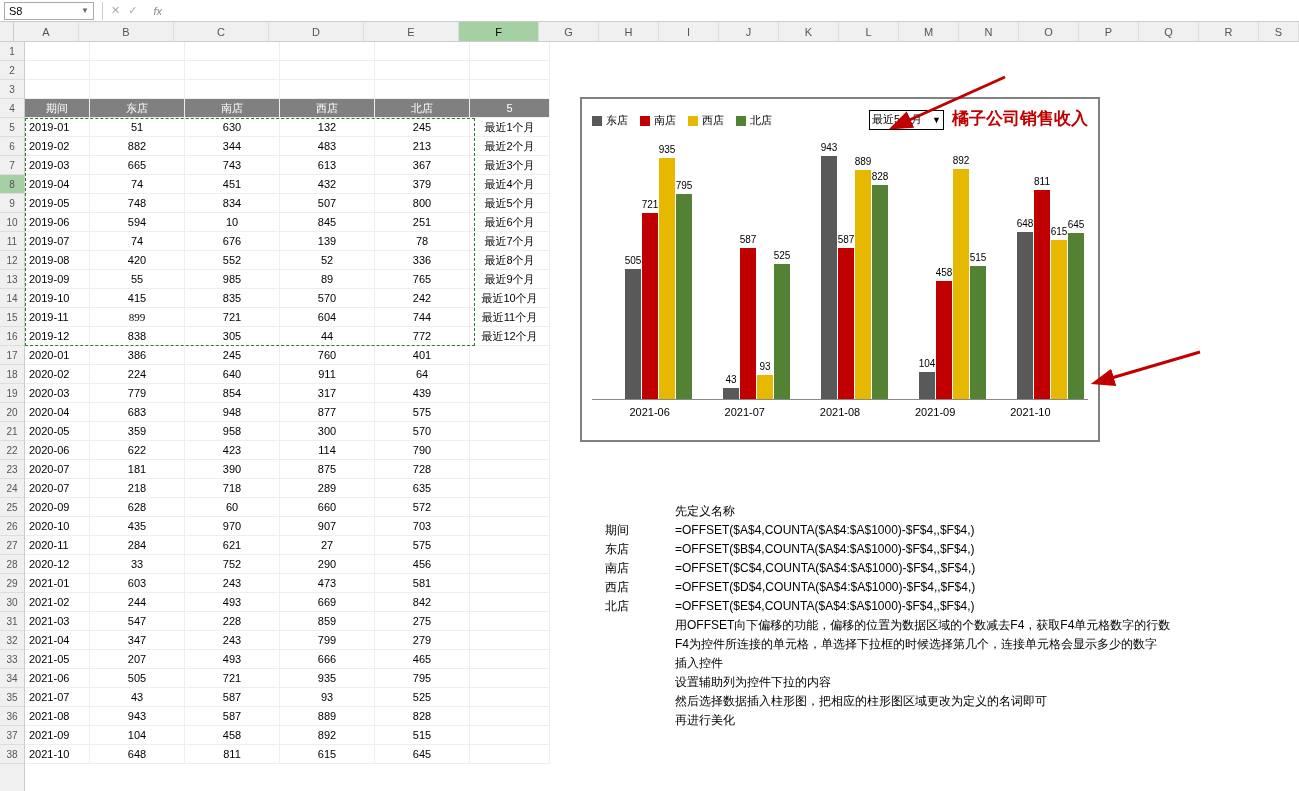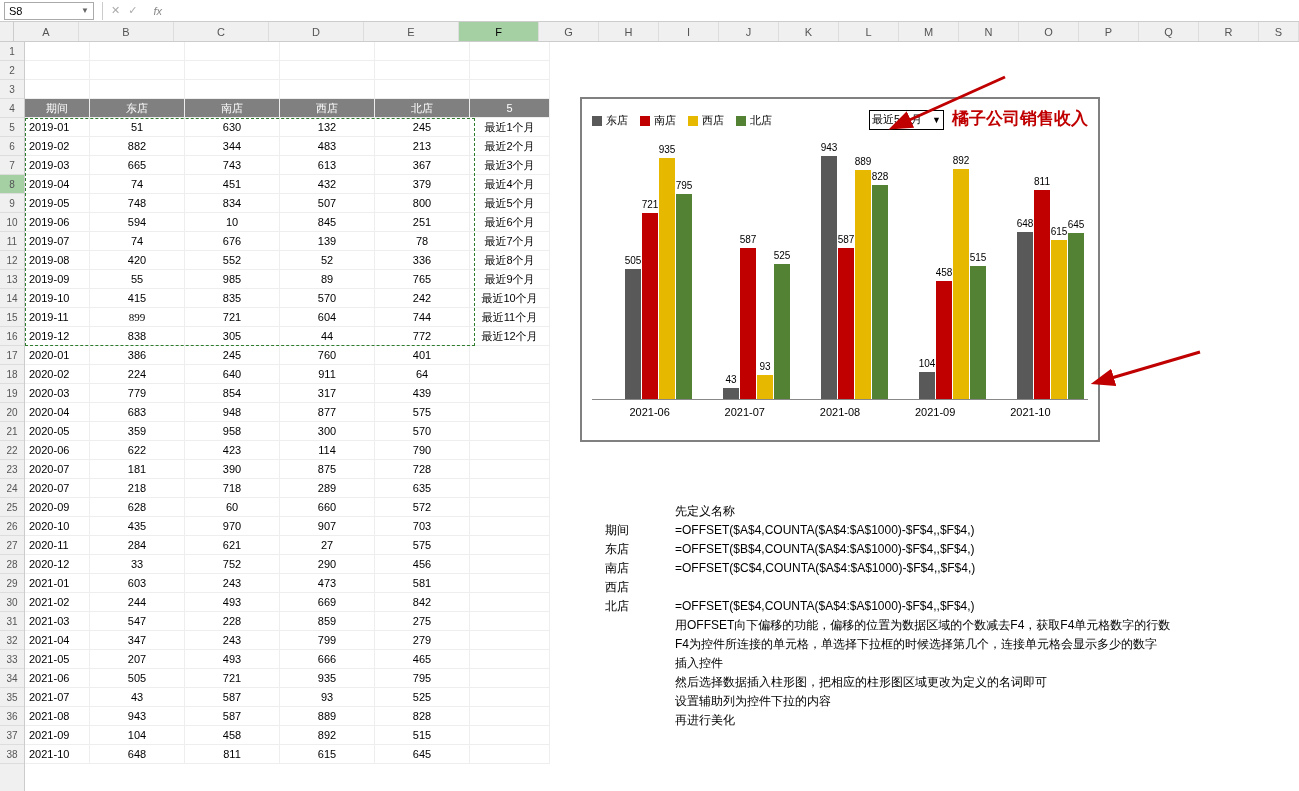--- a/index.html
+++ b/index.html
@@ -572,26 +572,27 @@
         <div class="notes-row">
           <div class="notes-label">东店</div>
           <div class="notes-formula">=OFFSET($B$4,COUNTA($A$4:$A$1000)-$F$4,,$F$4,)</div>
         </div>
         <div class="notes-row">
           <div class="notes-label">南店</div>
           <div class="notes-formula">=OFFSET($C$4,COUNTA($A$4:$A$1000)-$F$4,,$F$4,)</div>
         </div>
         <div class="notes-row">
           <div class="notes-label">西店</div>
+          <div class="notes-formula">=OFFSET($D$4,COUNTA($A$4:$A$1000)-$F$4,,$F$4,)</div>
         </div>
         <div class="notes-row">
           <div class="notes-label">北店</div>
           <div class="notes-formula">=OFFSET($E$4,COUNTA($A$4:$A$1000)-$F$4,,$F$4,)</div>
         </div>
         <div class="notes-text">用OFFSET向下偏移的功能，偏移的位置为数据区域的个数减去F4，获取F4单元格数字的行数</div>
         <div class="notes-text">F4为控件所连接的单元格，单选择下拉框的时候选择第几个，连接单元格会显示多少的数字</div>
         <div class="notes-text">插入控件</div>
+        <div class="notes-text">设置辅助列为控件下拉的内容</div>
         <div class="notes-text">然后选择数据插入柱形图，把相应的柱形图区域更改为定义的名词即可</div>
-        <div class="notes-text">设置辅助列为控件下拉的内容</div>
         <div class="notes-text">再进行美化</div>
       </div>
     </div>
 </div>
 
 </body></html>

